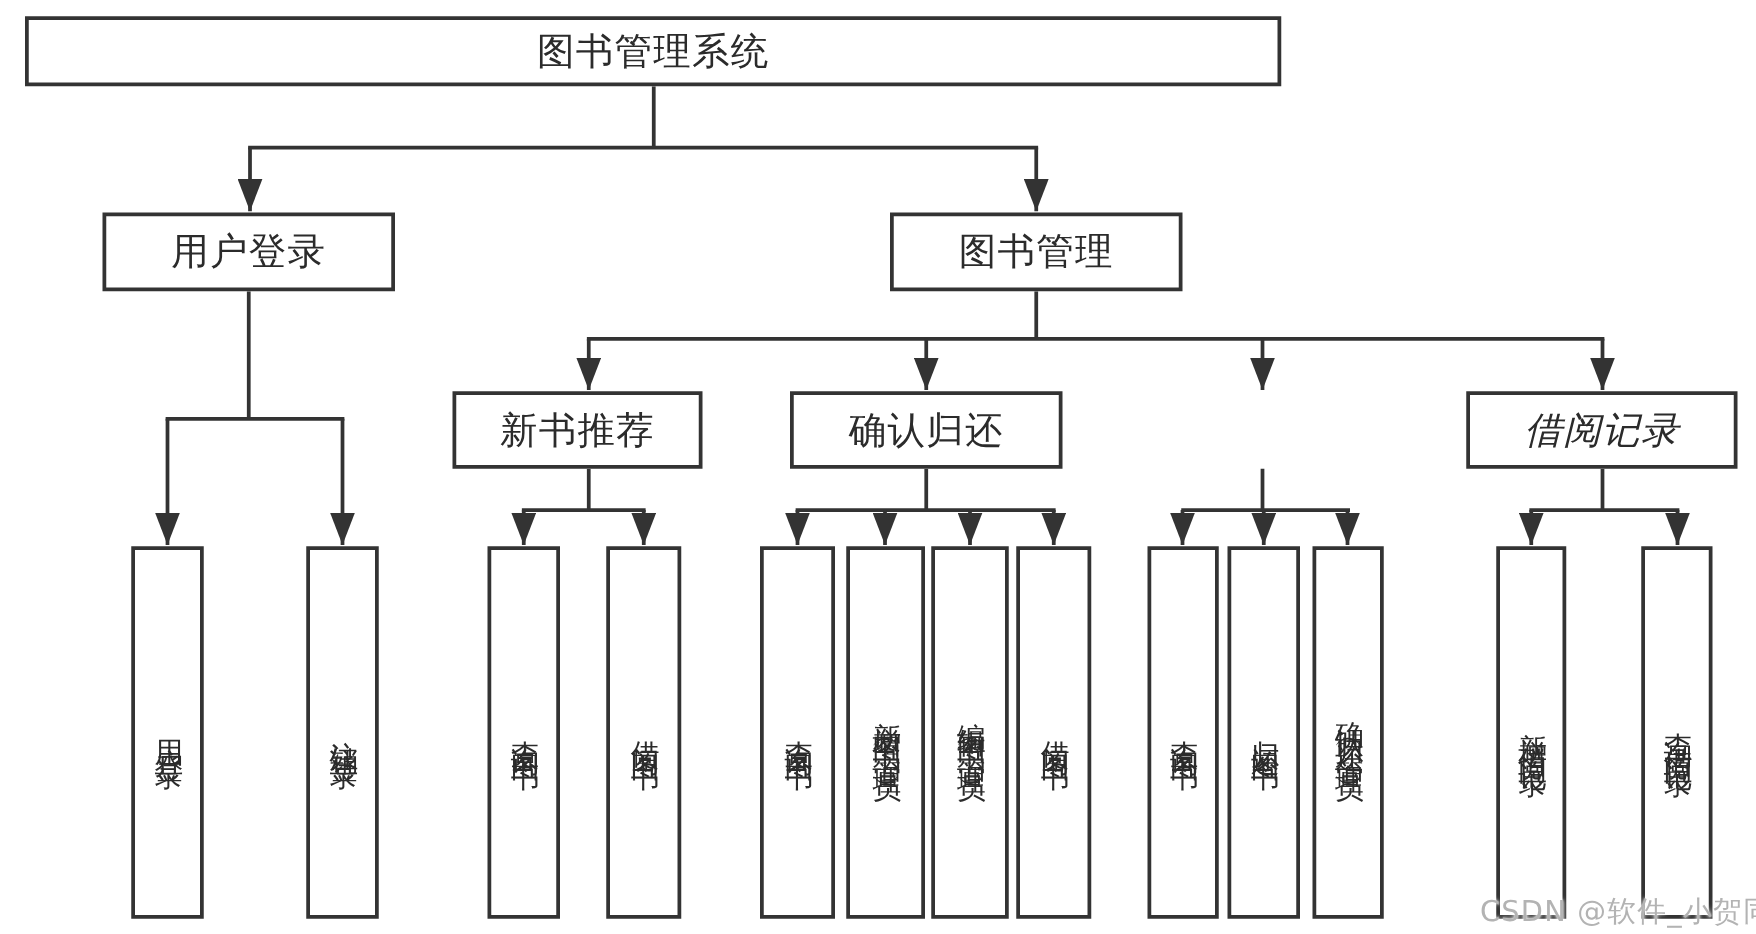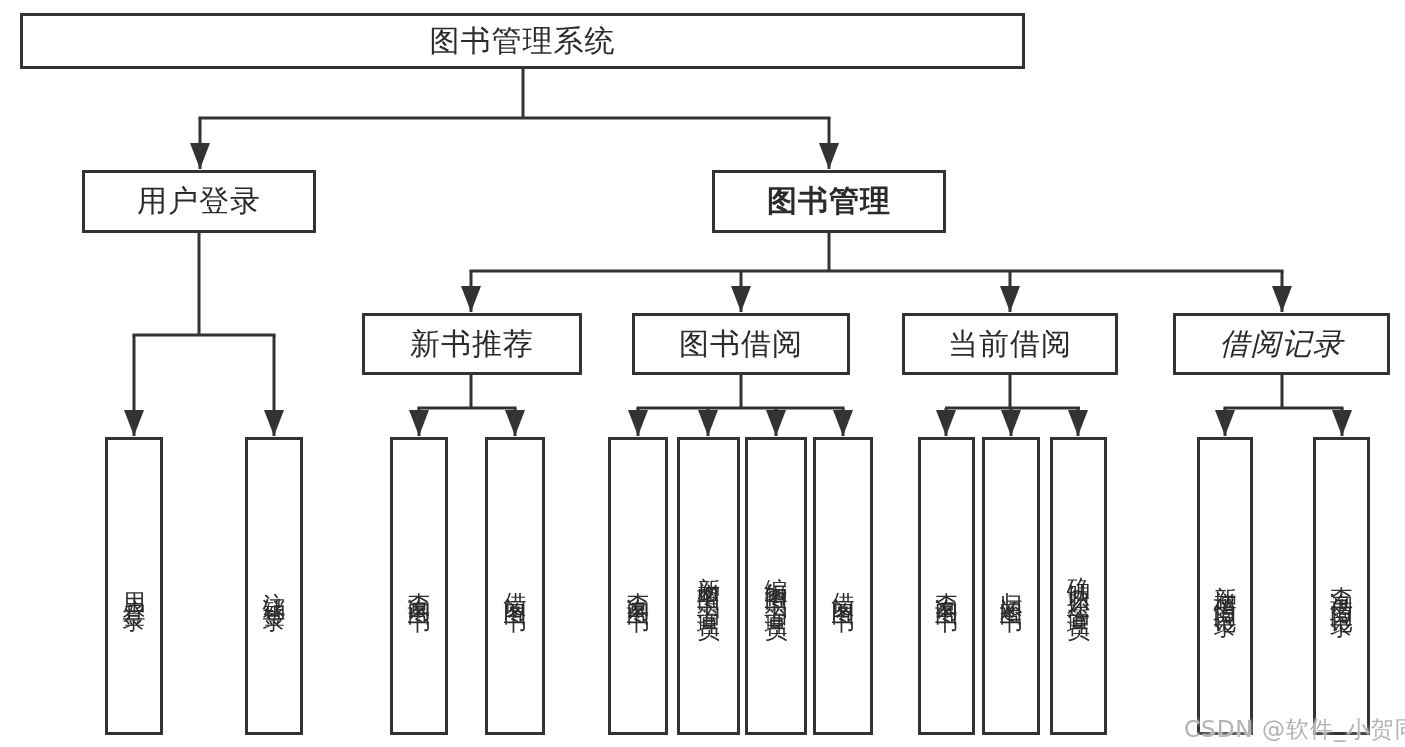--- a/index.html
+++ b/index.html
@@ -109,25 +109,24 @@
 
       <path d="M1282,375 L1282,408 M1223.5,408 L1343.5,408"></path>
       <path d="M1225,408 L1225,436" marker-end="url(#arrow)"></path>
       <path d="M1342,408 L1342,436" marker-end="url(#arrow)"></path>
     </g>
   </svg>
 
   <div class="node" style="left:20px; top:13px; width:1005px; height:56px;">图书管理系统</div>
 
   <div class="node" style="left:82px; top:170px; width:234px; height:63px;">用户登录</div>
-  <div class="node" style="left:712px; top:170px; width:234px; height:63px;font-weight:bold;">图书管理</div>
+  <div class="node" style="left:712px; top:170px; width:234px; height:63px;">图书管理</div>
 
-  <div class="node" style="left:362px; top:313px; width:220px; height:62px;">新书推荐</div>
-  <div class="node" style="left:632px; top:313px; width:218px; height:62px;">图书借阅</div>
-  <div class="node" style="left:902px; top:313px; width:216px; height:62px;">当前借阅</div>
+  <div class="node" style="left:362px; top:313px; width:200px; height:62px;">新书推荐</div>
+  <div class="node" style="left:632px; top:313px; width:218px; height:62px;">确认归还</div>
   <div class="node" style="left:1173px; top:313px; width:217px; height:62px;font-style:italic;">借阅记录</div>
 
   <div class="vnode" style="left:105px; top:437px; width:58px; height:298px;">
     <span class="vtext">用户登录</span>
   </div>
   <div class="vnode" style="left:245px; top:437px; width:58px; height:298px;">
     <span class="vtext">注销登录</span>
   </div>
 
   <div class="vnode" style="left:390px; top:437px; width:58px; height:298px;">

